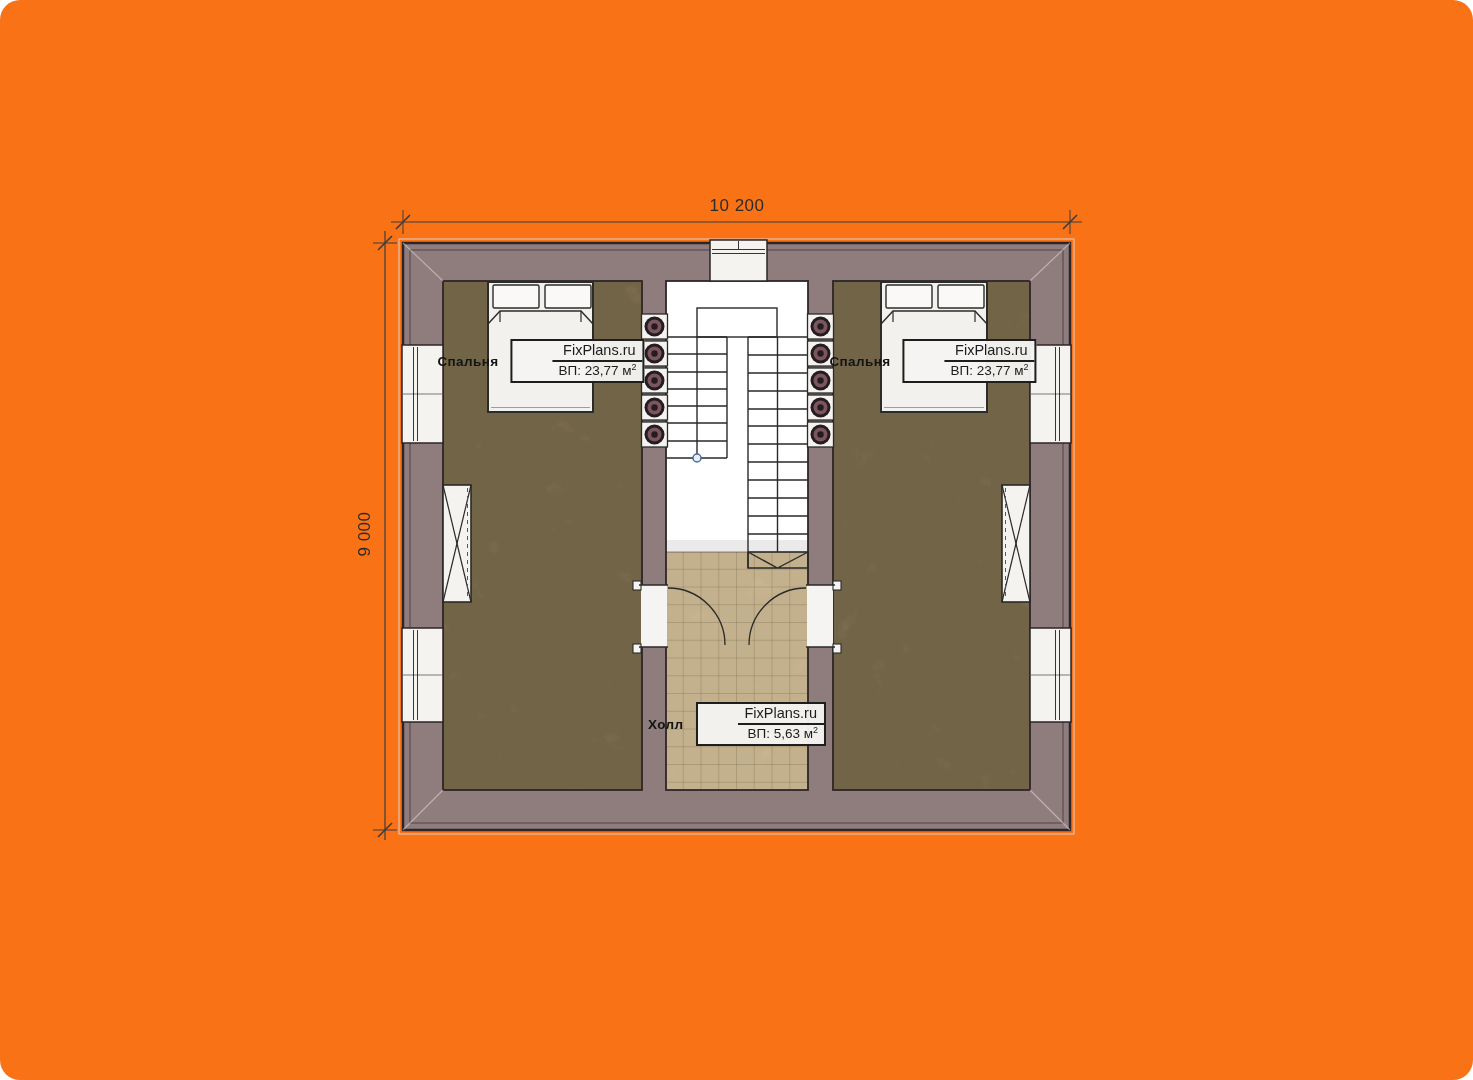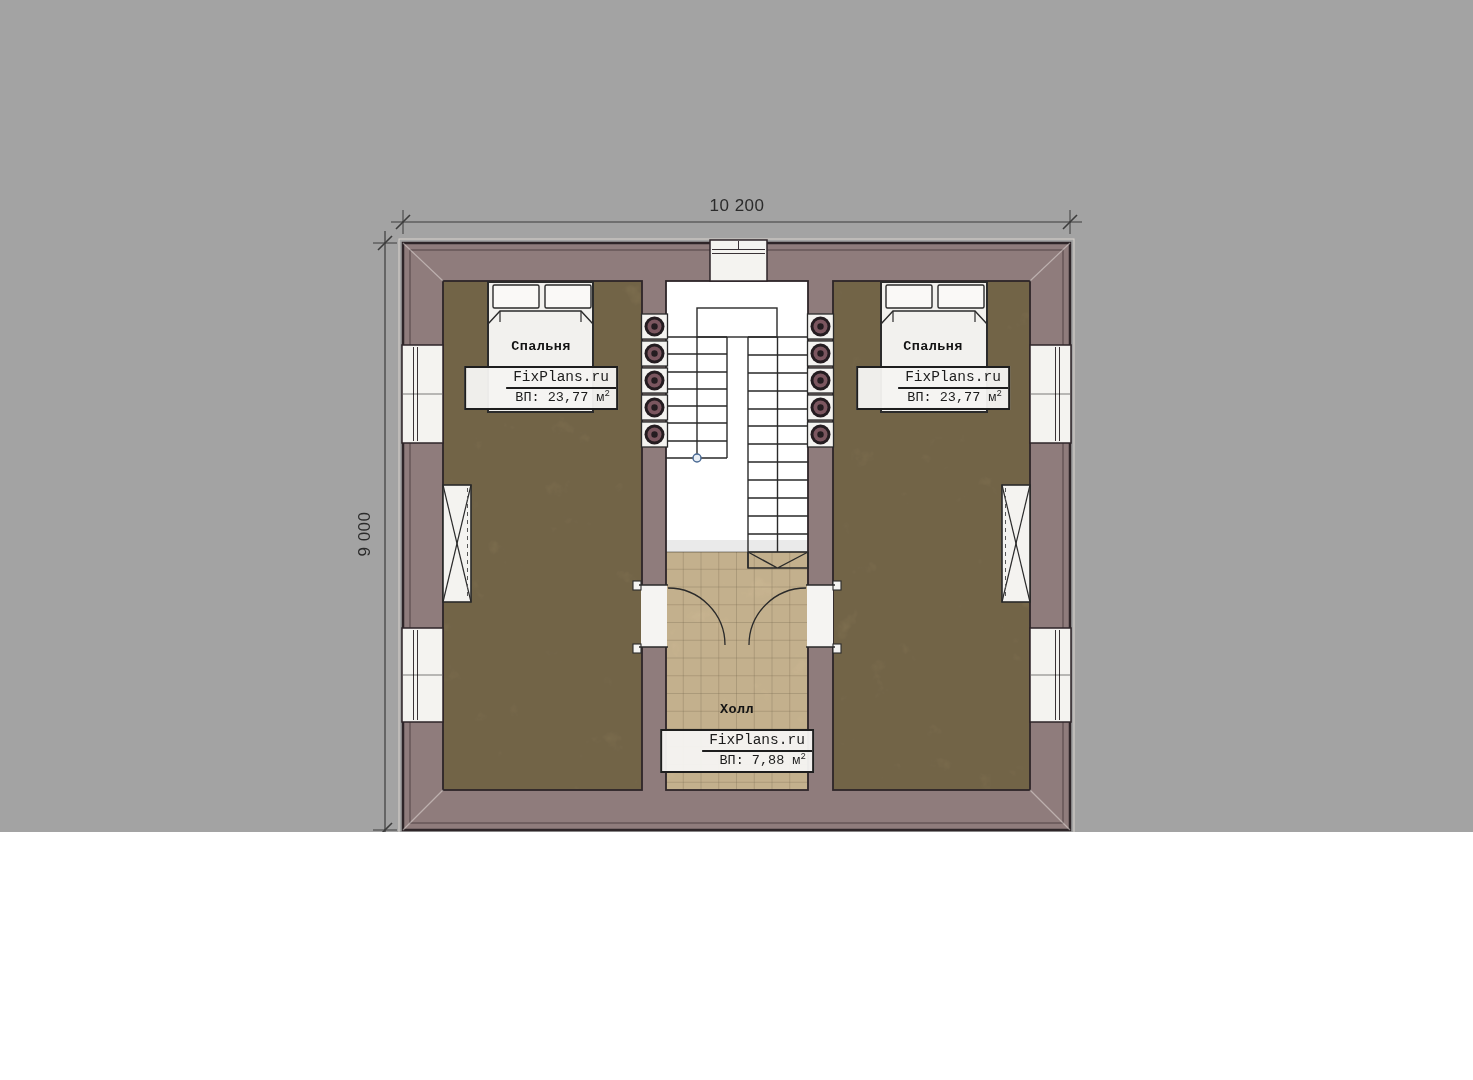--- a/index.html
+++ b/index.html
@@ -1,24 +1,24 @@
 <!DOCTYPE html>
 <html style="--wall-fill: #8f7c7c; --outline: #2e2528; --bedroom-floor: #8c7b58; --hall-tile: #d5c09a; --tile-grid: #7d6c50; --fixture-fill: #f4f3f0; --stair-line: #2a2a2a; --baluster-ring: #7b565f; --baluster-dark: #241c20; --dimension-line: #3c3c3c; --label-text: #1c1c1c;"><head>
 <meta charset="utf-8">
 <style>
   html,body { margin:0; padding:0; background:#ffffff; }
   body { width:1473px; height:1080px; font-family:"Liberation Sans", sans-serif; }
-  .canvas { position:relative; width:1473px; height:832px; background:#a3a3a3; overflow:hidden; }
+  .canvas { position:relative; width:1473px; height:1080px; background:#f97316; overflow:hidden;border-radius:20px; }
   .canvas svg { position:absolute; left:0; top:0; }
 
   .dim { position:absolute; color:#2b2b2b; font-size:17px; letter-spacing:.5px; white-space:nowrap; }
   .dim-top  { left:687px; top:196px; width:100px; text-align:center; }
   .dim-left { left:303px; top:524px; width:124px; text-align:center; transform:rotate(-90deg); }
 
-  .room-label { position:absolute; transform:translateX(-50%); display:flex; flex-direction:column; align-items:center; gap:12px;font-family:Liberation Mono, monospace; }
+  .room-label { position:absolute; transform:translateX(-50%); display:flex; flex-direction:row; align-items:center; gap:12px; }
   .room-name  { font-weight:bold; font-size:13.5px; color:#141414; letter-spacing:.4px; }
   .label-box  { border:2px solid #1e1e1e; background:rgba(245,244,241,.96); text-align:right; box-sizing:border-box;padding-left:40px; }
   .label-box .brand { font-size:14.5px; line-height:17px; padding:1px 7px 1px; border-bottom:2px solid #1e1e1e; color:var(--label-text,#1c1c1c); }
   .label-box .area  { font-size:13.5px; line-height:16px; padding:1px 6px 2px; color:var(--label-text,#1c1c1c); }
   .label-box sup { font-size:9px; line-height:0; }
 </style>
 </head>
 <body>
 
 <div class="canvas">
@@ -213,17 +213,17 @@
     <div class="label-box">
       <div class="brand">FixPlans.ru</div>
       <div class="area"><span>ВП: 23,77 м</span><sup>2</sup></div>
     </div>
   </div>
 
   <div class="room-label" style="left:737px; top:702px;">
     <div class="room-name">Холл</div>
     <div class="label-box">
       <div class="brand">FixPlans.ru</div>
-      <div class="area"><span>ВП: 7,88 м</span><sup>2</sup></div>
+      <div class="area"><span>ВП: 5,63 м</span><sup>2</sup></div>
     </div>
   </div>
 
 </div>
 
 </body></html>

